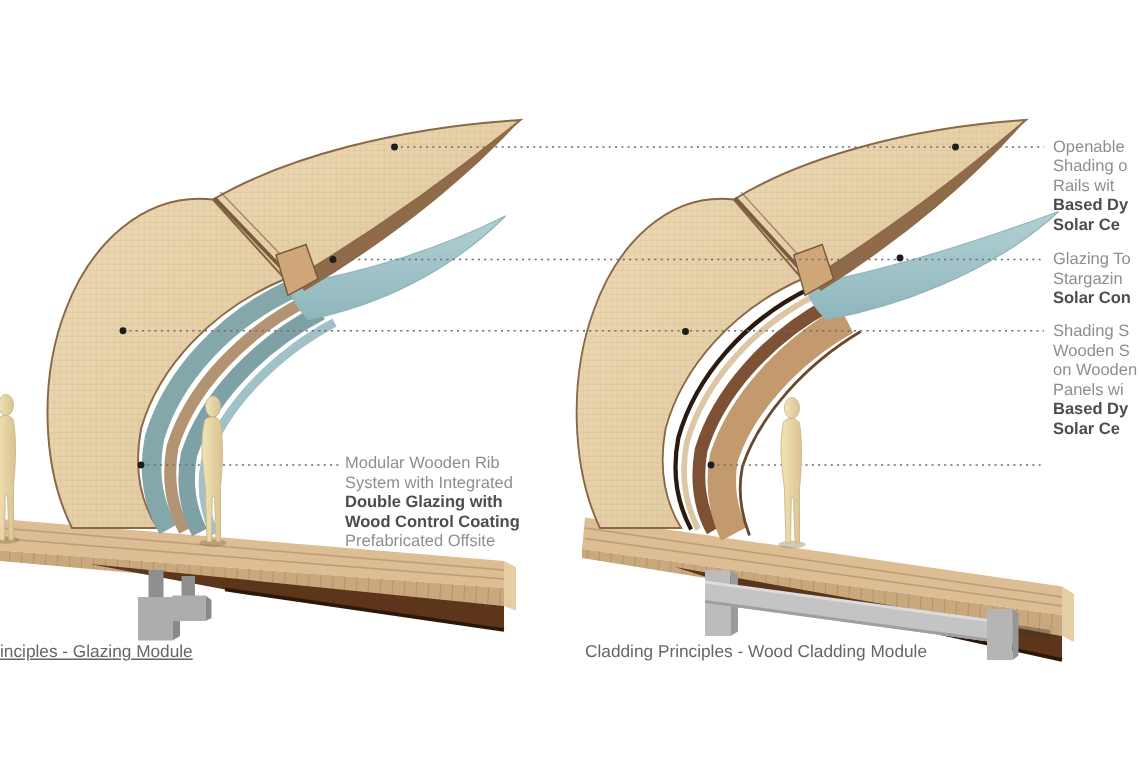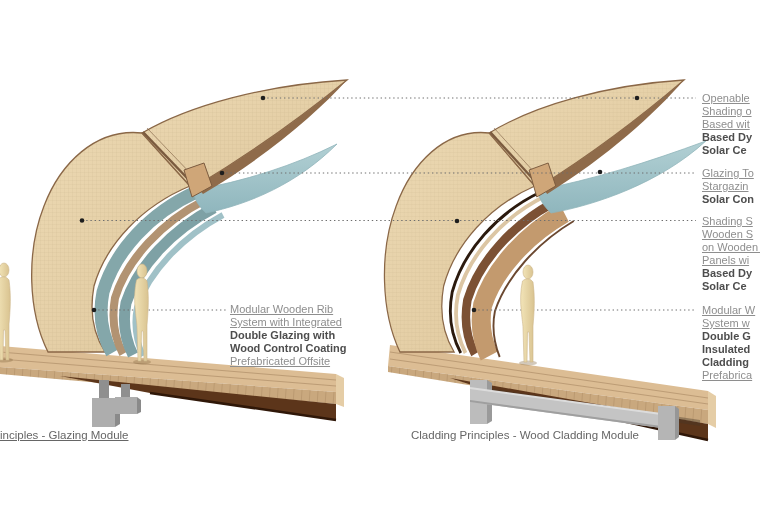--- a/index.html
+++ b/index.html
@@ -1,21 +1,21 @@
 <!DOCTYPE html>
 <html><head>
 <meta charset="utf-8">
 <style>
   html,body{margin:0;padding:0;background:#fff;overflow:hidden;}
   .stage{position:relative;width:760px;height:510px;background:#ffffff;
          font-family:"Liberation Sans", sans-serif;overflow:hidden;}
   .stage svg{position:absolute;left:0;top:0;}
   .label{position:absolute;font-size:11px;line-height:13px;white-space:nowrap;}
   .label .ln{display:block;}
-  .ln.r{color:#8e8e8e;font-weight:400;text-decoration:underline;}
+  .ln.r{color:#8e8e8e;font-weight:400;}
   .ln.b{color:#4d4d4d;font-weight:700;}
   .caption{position:absolute;font-size:11.5px;color:#666;white-space:nowrap;}
 </style>
 </head>
 <body>
 
 <div class="stage">
 
 <svg width="760" height="510" viewBox="0 0 760 510">
   <defs>
@@ -152,45 +152,37 @@
   <span class="ln r">Modular Wooden Rib</span>
   <span class="ln r">System with Integrated</span>
   <span class="ln b">Double Glazing with</span>
   <span class="ln b">Wood Control Coating</span>
   <span class="ln r">Prefabricated Offsite</span>
 </div>
 
 <div class="label" style="left:702px;top:92px;">
   <span class="ln r">Openable</span>
   <span class="ln r">Shading o</span>
-  <span class="ln r">Based wit</span>
+  <span class="ln r">Rails wit</span>
   <span class="ln b">Based Dy</span>
   <span class="ln b">Solar Ce</span>
 </div>
 
 <div class="label" style="left:702px;top:167px;">
   <span class="ln r">Glazing To</span>
   <span class="ln r">Stargazin</span>
   <span class="ln b">Solar Con</span>
 </div>
 
 <div class="label" style="left:702px;top:215px;">
   <span class="ln r">Shading S</span>
   <span class="ln r">Wooden S</span>
   <span class="ln r">on Wooden -</span>
   <span class="ln r">Panels wi</span>
   <span class="ln b">Based Dy</span>
   <span class="ln b">Solar Ce</span>
 </div>
 
-<div class="label" style="left:702px;top:304px;">
-  <span class="ln r">Modular W</span>
-  <span class="ln r">System w</span>
-  <span class="ln b">Double G</span>
-  <span class="ln b">Insulated</span>
-  <span class="ln b">Cladding</span>
-  <span class="ln r">Prefabrica</span>
-</div>
 
 <div class="caption" style="left:0px;top:429px;text-decoration:underline;">inciples - Glazing Module</div>
-<div class="caption" style="left:390px;top:429px;margin-left:21px;">Cladding Principles - Wood Cladding Module</div>
+<div class="caption" style="left:390px;top:429px;">Cladding Principles - Wood Cladding Module</div>
 
 </div>
 
 </body></html>

